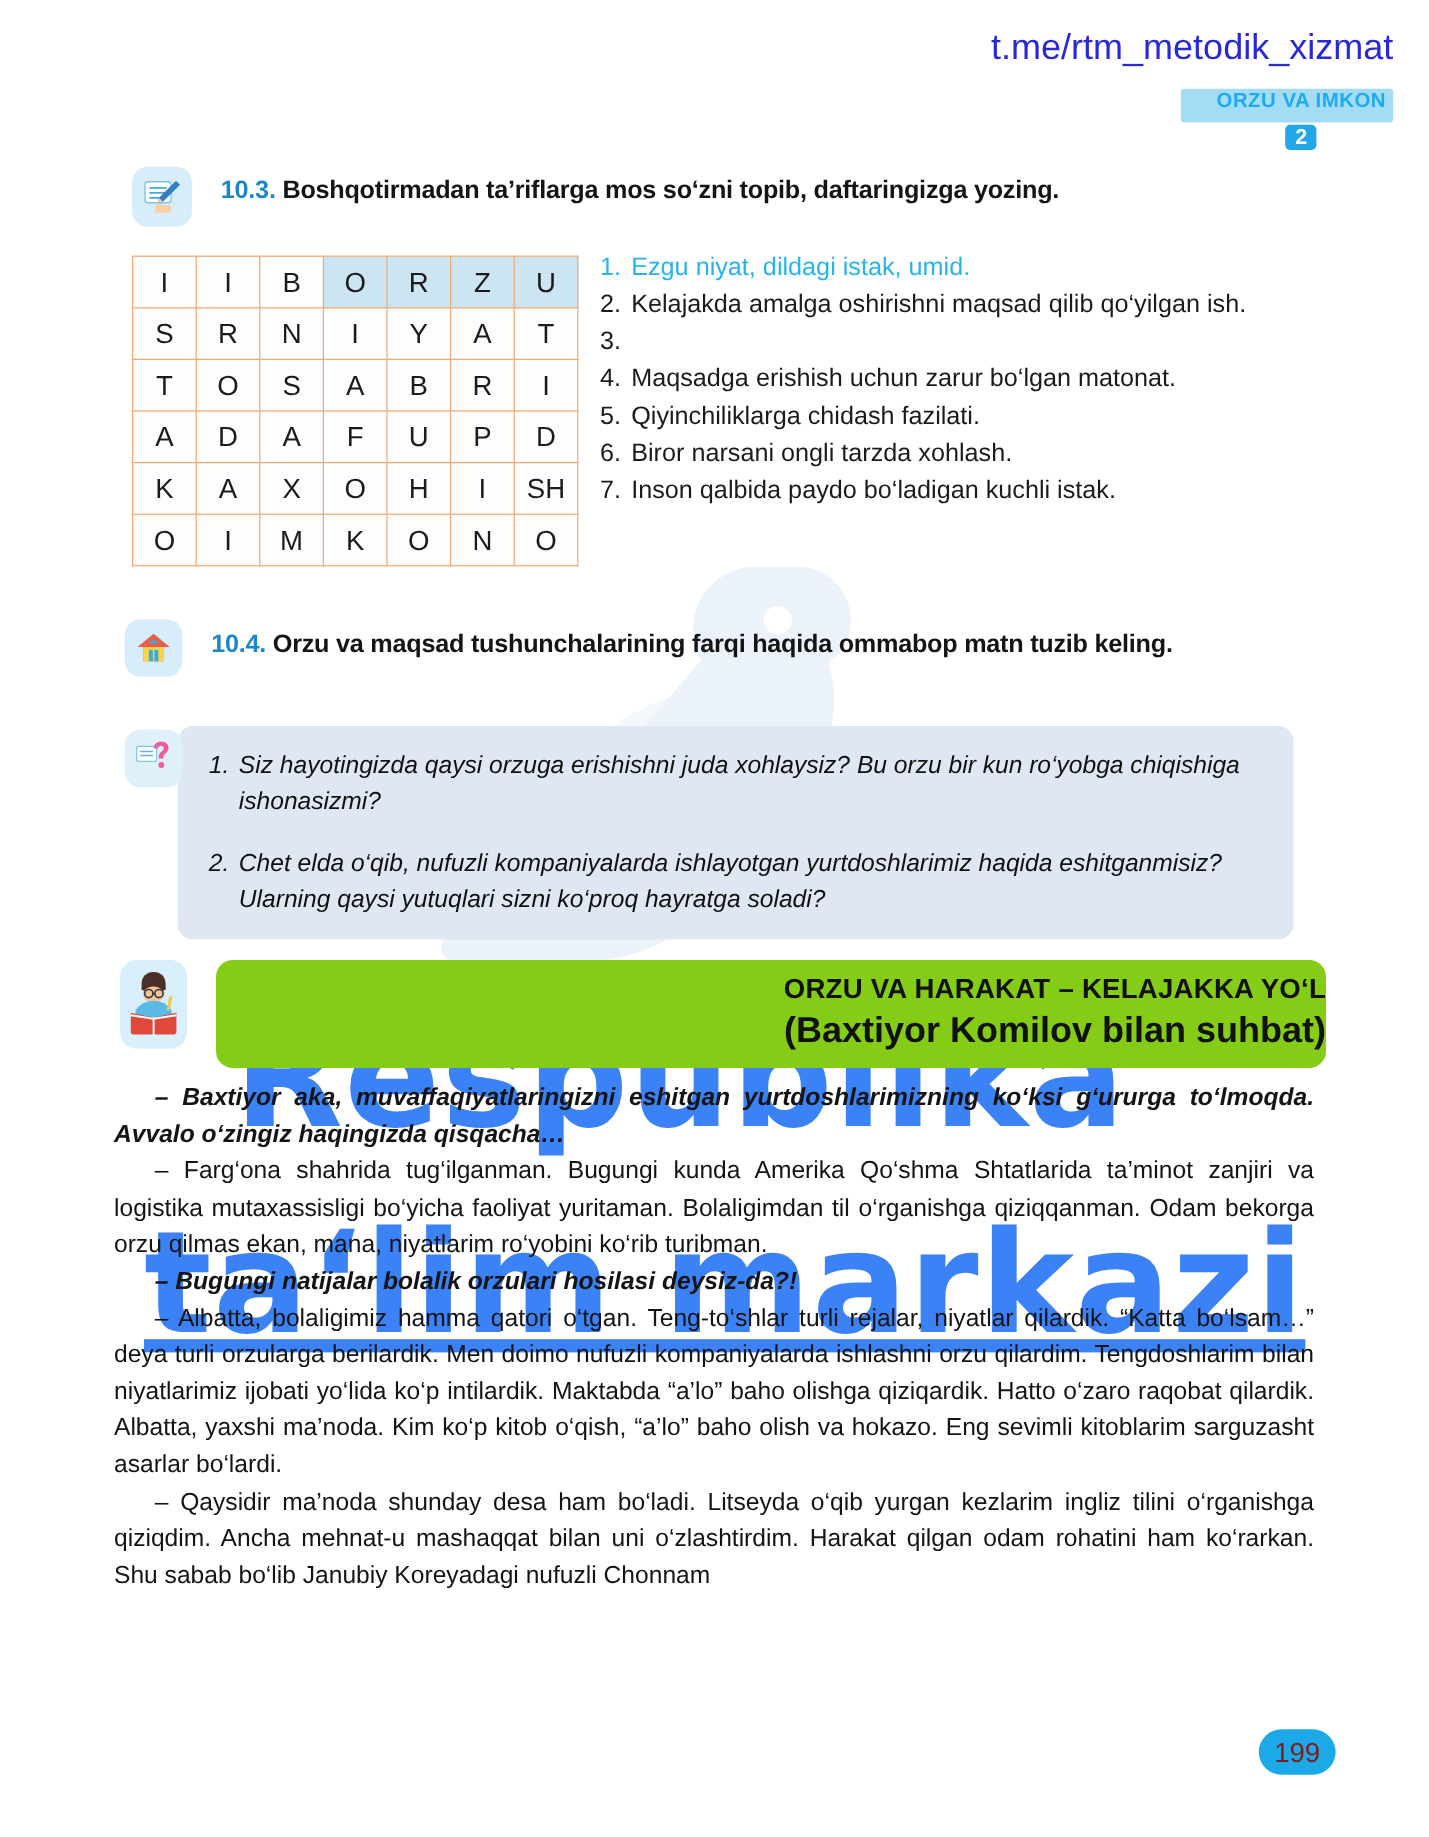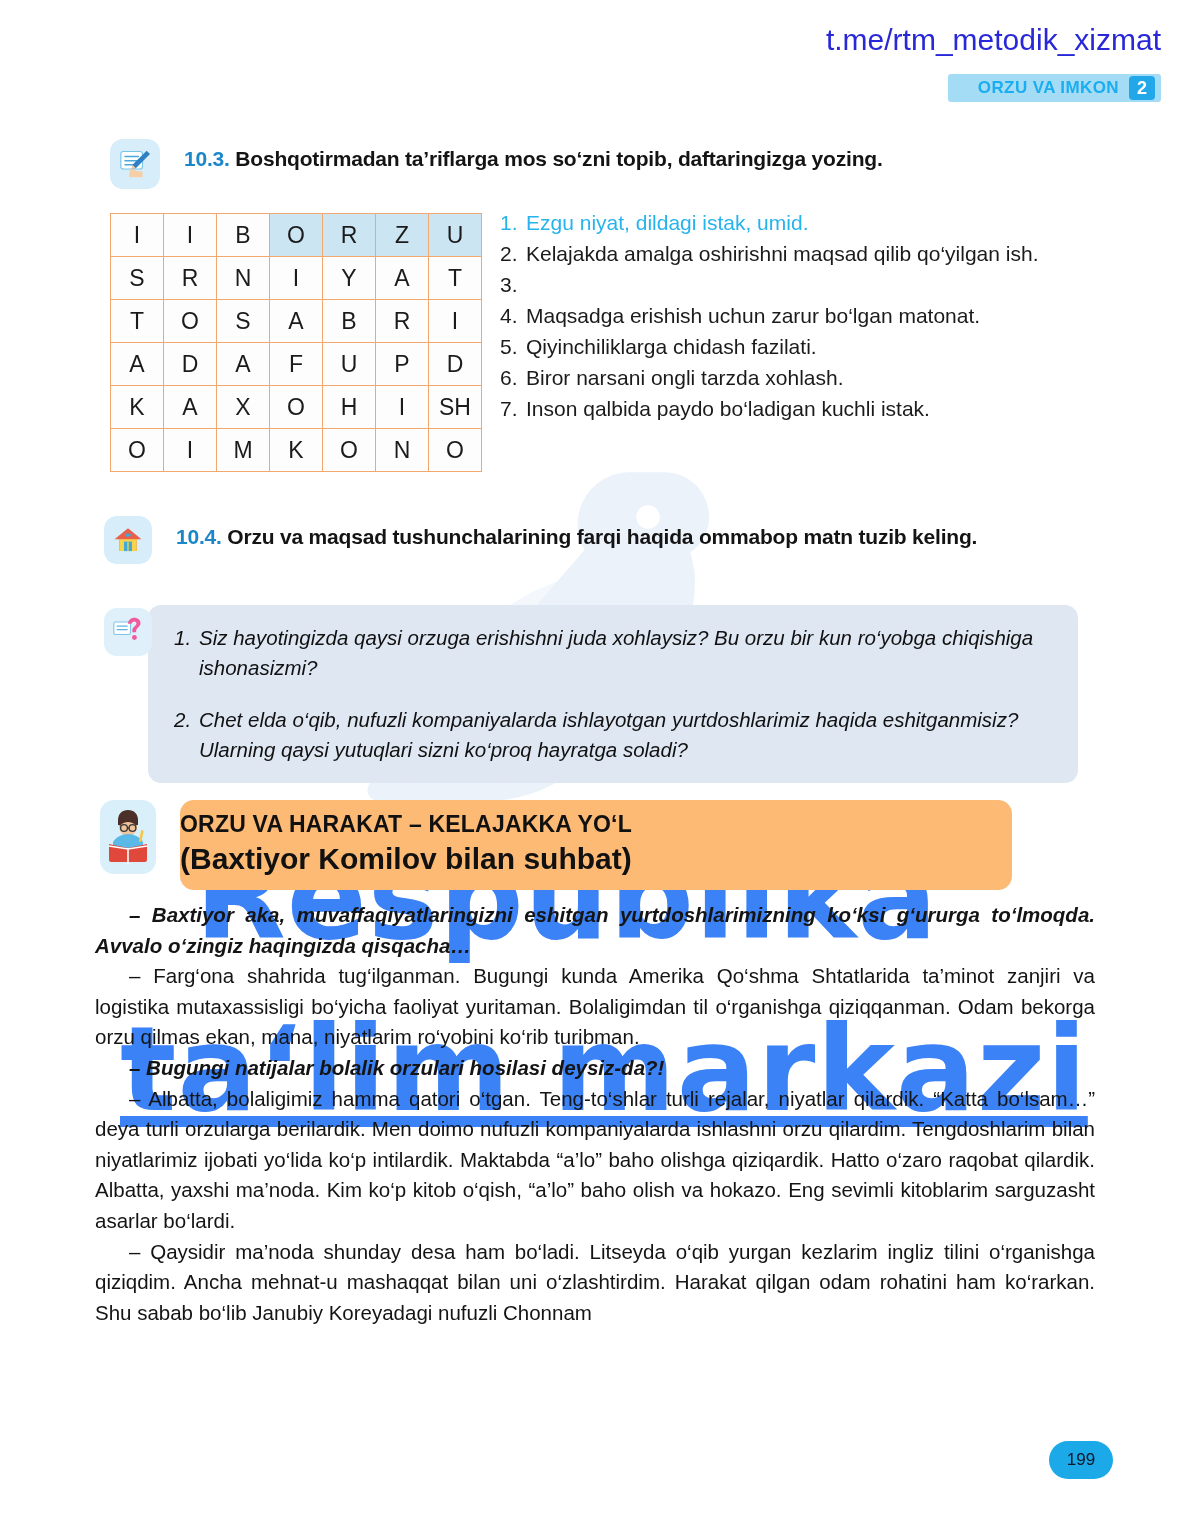--- a/index.html
+++ b/index.html
@@ -70,20 +70,21 @@
     right: 30px;
     top: 74px;
     height: 28px;
     background: #a5dcf5;
     border-radius: 3px;
     display: flex;
     align-items: center;
     padding: 0 6px 0 30px;
     gap: 10px;
     z-index: 5;
+    flex-direction: column;
   }
   .unit-badge .ub-label {
     color: #1badef;
     font-weight: 700;
     font-size: 17px;
     letter-spacing: 0.4px;
   }
   .unit-badge .ub-num {
     background: #22a8e8;
     color: #ffffff;
@@ -192,25 +193,25 @@
     color: #111;
   }
   .qpanel .qitem + .qitem { margin-top: 22px; }
   .qpanel .qnum { width: 25px; flex: 0 0 25px; }
 
   
   .title-banner {
     position: absolute;
     left: 180px;
     top: 800px;
-    width: 832px;
-    background: #fdba74;
+    width: 925px;
+    background: #84cc16;
     border-radius: 14px;
     padding: 11px 0 14px 0;
-    text-align: left;
+    text-align: right;
     z-index: 3;
   }
   .title-banner .tline1 {
     font-weight: 700;
     font-size: 23px;
     letter-spacing: 0.2px;
     color: #111;
   }
   .title-banner .tline2 {
     font-weight: 700;
@@ -242,22 +243,22 @@
 
   
   .pagenum {
     position: absolute;
     right: 78px;
     bottom: 52px;
     width: 64px;
     height: 38px;
     background: #1ba9e8;
     border-radius: 19px;
-    color: #0f172a;
-    font-size: 17px;
+    color: #7f1d1d;
+    font-size: 23px;
     display: flex;
     align-items: center;
     justify-content: center;
     z-index: 5;
   }
 </style>
 </head>
 <body>
 
 <div id="page">

